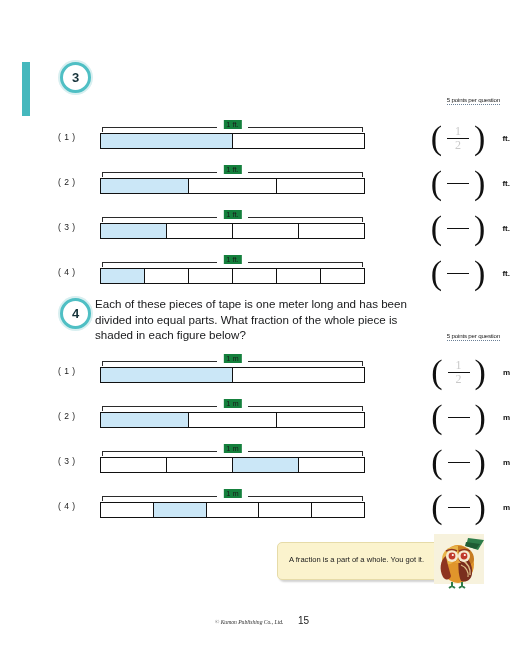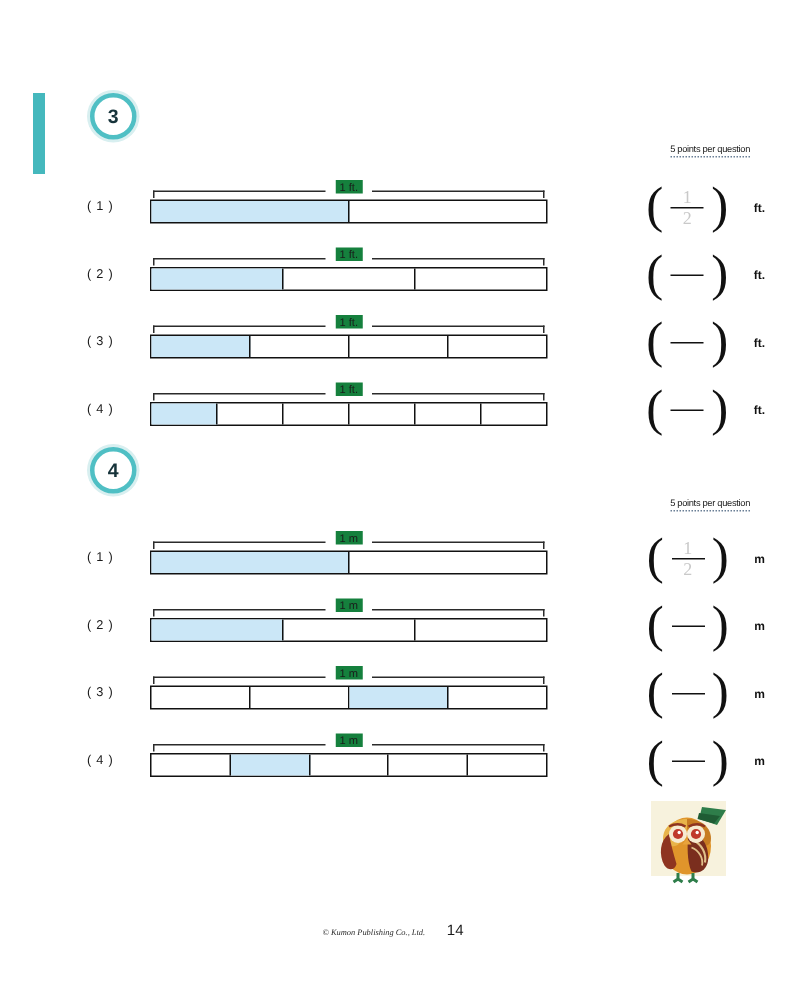--- a/index.html
+++ b/index.html
@@ -275,20 +275,21 @@
               <span class="den">&nbsp;</span>
             </span>
             <span class="paren">)</span>
             <span class="unit">ft.</span>
           </div>
         </div>
       </div>
       <div class="qblock" style="top: 298px;">
         <div class="qhead">
           <div class="badge">4</div>
+          <div class="qtext">Each of these pieces of tape is one meter long and has been divided into equal parts. What fraction of the whole piece is shaded in each figure below?</div>
           <div class="points">5 points per question</div>
         </div>
         <div class="row" style="top: 54px;">
           <div class="rowlabel">( 1 )</div>
           <div class="tapewrap">
             <div class="measure">
               <div class="mline left" style="width:115px"></div>
               <div class="mline right" style="width:115px"></div>
               <div class="mtick l"></div>
               <div class="mtick r"></div>
@@ -390,20 +391,23 @@
               <span class="bar"></span>
               <span class="den">&nbsp;</span>
             </span>
             <span class="paren">)</span>
             <span class="unit">m</span>
           </div>
         </div>
       </div>
     </div>
 
+  <div class="bubble">
+    <span>A fraction is a part of a whole. You got it.</span>
+  </div>
 
   <div class="owl">
     <svg viewBox="0 0 62 62" width="62" height="62">
       <rect x="6" y="4" width="50" height="50" fill="#f7f2dd"></rect>
       <path d="M40 8 L56 10 L50 20 L38 16 Z" fill="#2e7d4a"></path>
       <path d="M38 12 L52 14 L48 19 L37 16 Z" fill="#1f5c34"></path>
       <ellipse cx="30" cy="34" rx="16" ry="19" fill="#e0952b"></ellipse>
       <path d="M30 16 C20 16 14 22 14 29 C14 33 17 35 22 34 C26 33 28 28 30 22 Z" fill="#e8b44a"></path>
       <path d="M30 16 C40 16 46 22 46 29 C46 33 43 35 38 34 C34 33 32 28 30 22 Z" fill="#c77c22"></path>
       <path d="M31 24 C40 26 45 34 44 44 C43 50 38 53 33 51 C30 45 30 33 31 24 Z" fill="#7a2e1e"></path>
@@ -419,16 +423,16 @@
       <path d="M18 21 q6 -3 11 0" stroke="#8e3420" stroke-width="1.6" fill="none"></path>
       <path d="M31 21 q6 -3 11 0" stroke="#8e3420" stroke-width="1.6" fill="none"></path>
       <path d="M30 29 L27 33 L33 33 Z" fill="#e8a33d"></path>
       <path d="M24 52 l0 4 M24 56 l-3 2 M24 56 l3 2" stroke="#2e7d4a" stroke-width="2" fill="none"></path>
       <path d="M34 52 l0 4 M34 56 l-3 2 M34 56 l3 2" stroke="#2e7d4a" stroke-width="2" fill="none"></path>
     </svg>
   </div>
 
   <div class="footer">
     <span class="copy">© Kumon Publishing Co., Ltd.</span>
-    <span class="pageno">14</span>
+    <span class="pageno">15</span>
   </div>
 
 </div>
 
 </body></html>

